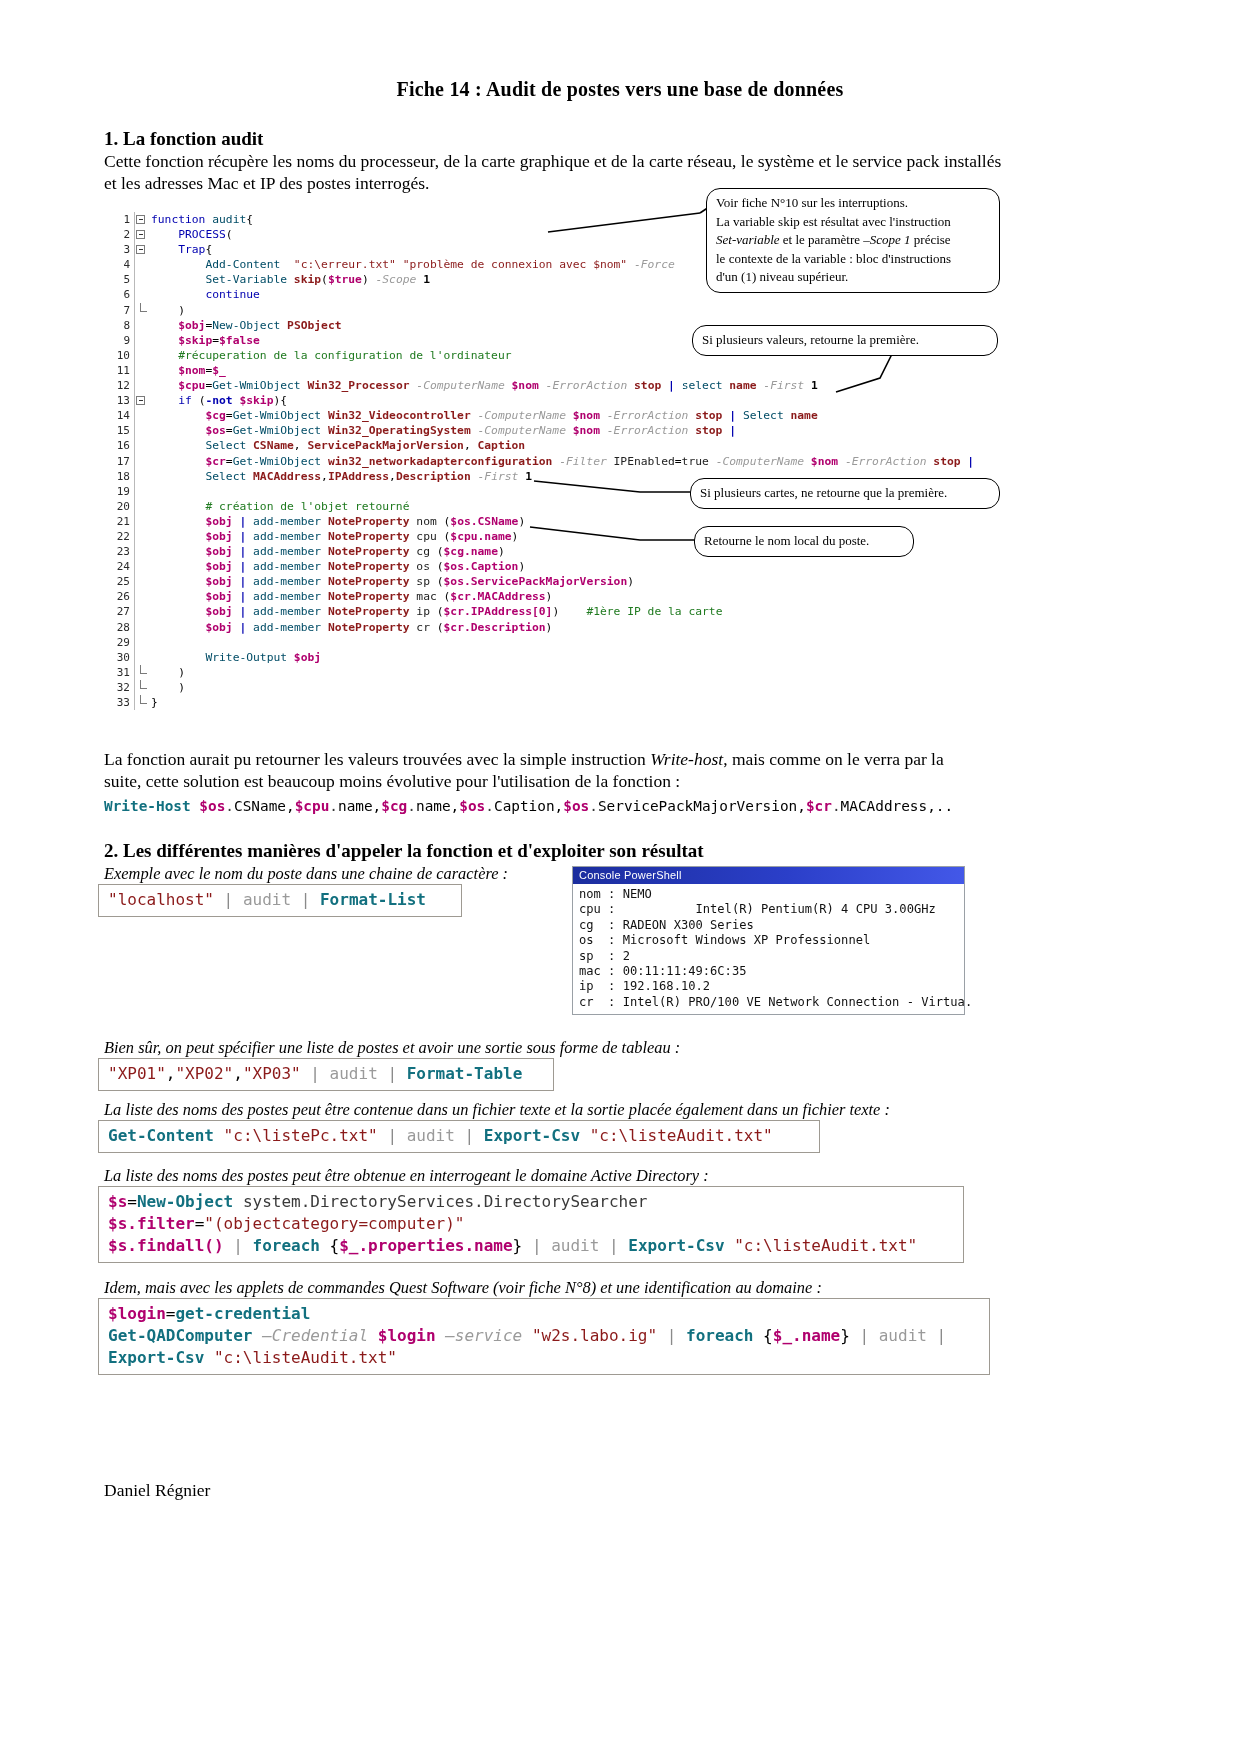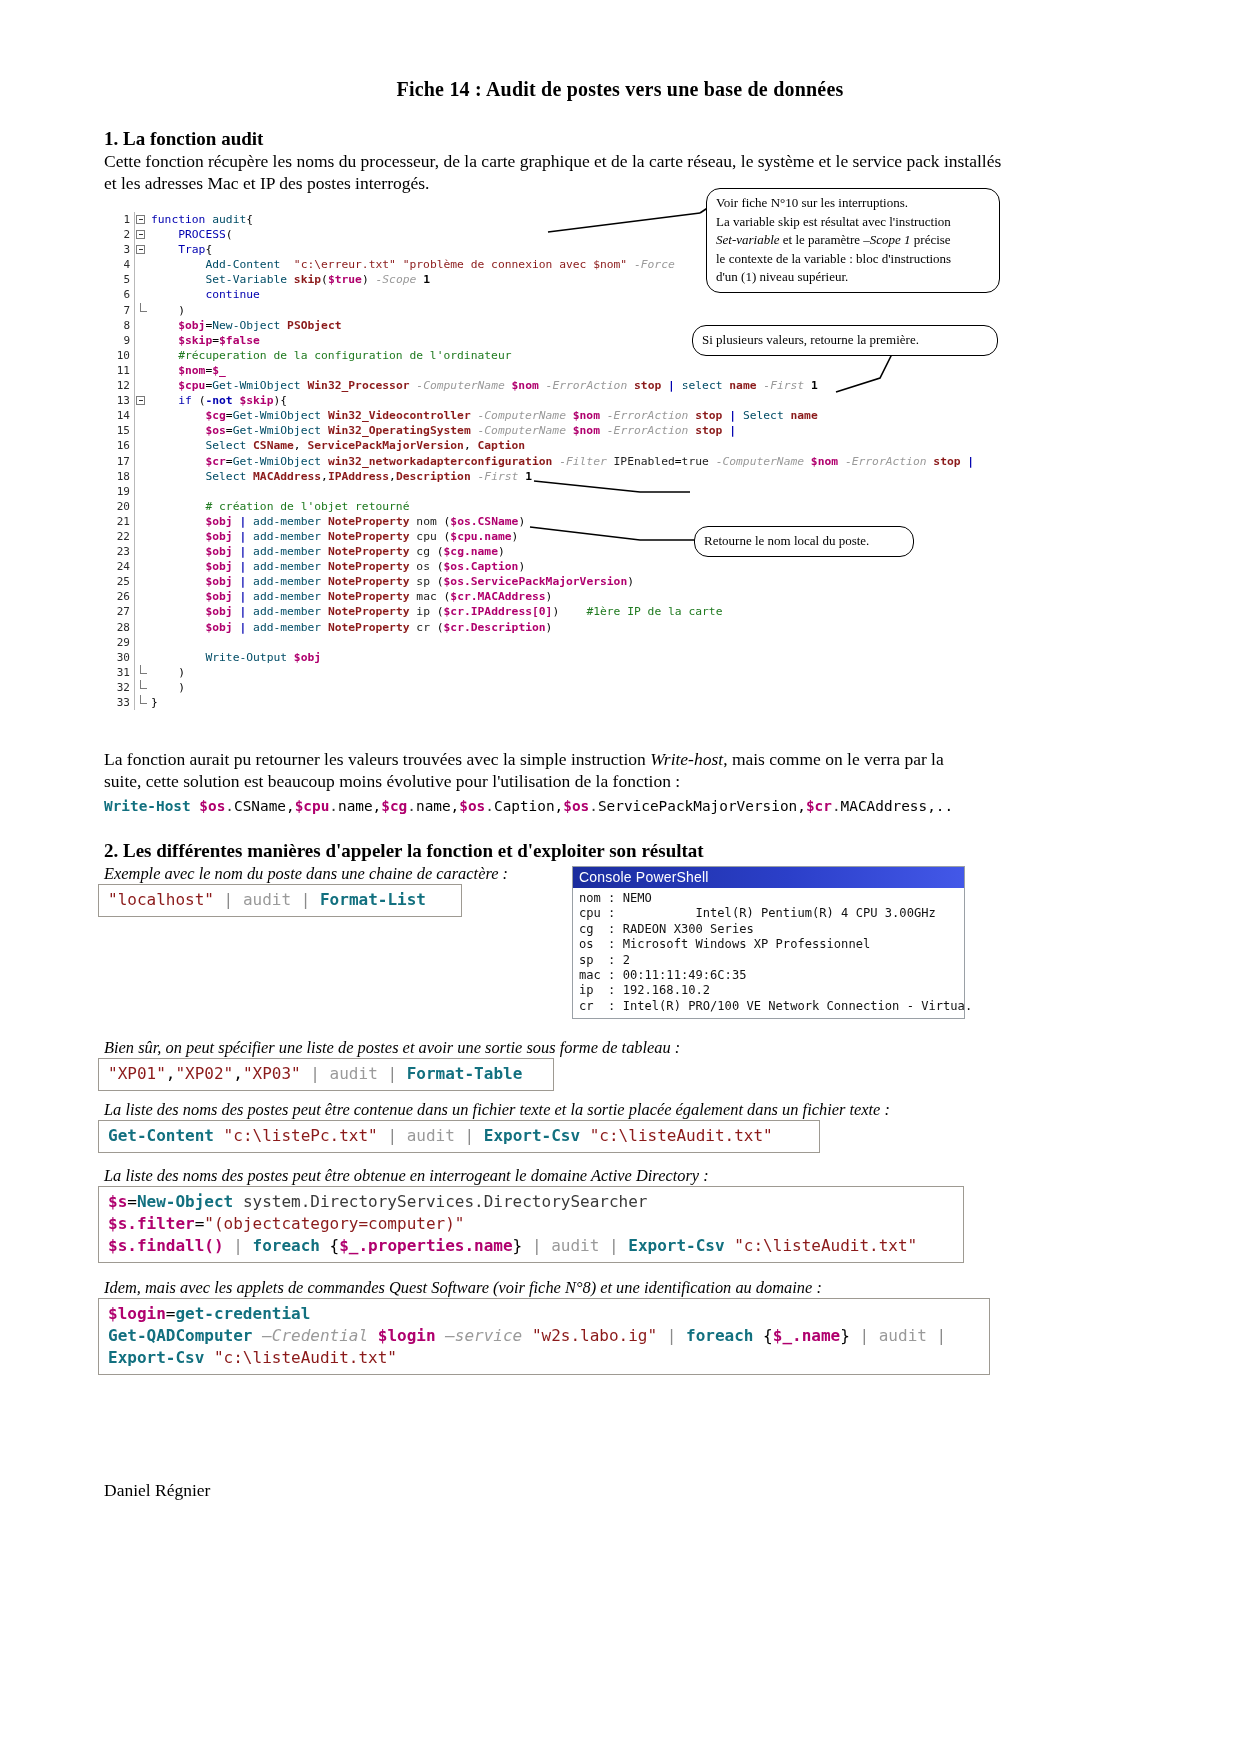--- a/index.html
+++ b/index.html
@@ -155,21 +155,21 @@
     left:572px; top:866px;
     width:393px;
     border:1px solid #9aa0a6;
     background:#fff;
     box-sizing:border-box;
   }
   .console-title {
     background:linear-gradient(to right,#1b2d9e,#2b3fc9 55%,#4358e8);
     color:#fff;
     font-family:"Liberation Sans", sans-serif;
-    font-size:14px;
+    font-size:11px;
     padding:2px 6px 3px 6px;
     letter-spacing:0.2px;
   }
   .console-body {
     font-family:"DejaVu Sans Mono","Liberation Mono",monospace;
     font-size:12.1px;
     line-height:15.4px;
     color:#111;
     padding:3px 4px 4px 6px;
     white-space:pre;
@@ -208,20 +208,21 @@
   <div class="callout" id="co-interrupt" style="left:706px; top:188px; width:294px;">
     <div>Voir fiche N°10 sur les interruptions.</div>
     <div>La variable skip est résultat avec l'instruction</div>
     <div><span class="ci">Set-variable</span><span> et le paramètre </span><span class="ci">–Scope 1</span><span> précise</span></div>
     <div>le contexte de la variable : bloc d'instructions</div>
     <div>d'un (1) niveau supérieur.</div>
   </div>
 
   <div class="callout" id="co-firstval" style="left:692px; top:325px; width:306px;">Si plusieurs valeurs, retourne la première.</div>
 
+  <div class="callout" id="co-firstcard" style="left:690px; top:478px; width:310px;">Si plusieurs cartes, ne retourne que la première.</div>
 
   <div class="callout" id="co-localname" style="left:694px; top:526px; width:220px;">Retourne le nom local du poste.</div>
 
   <div class="para" id="remark">
     <div><span>La fonction aurait pu retourner les valeurs trouvées avec la simple instruction </span><span class="ital">Write-host</span><span>, mais comme on le verra par la</span></div>
     <div>suite, cette solution est beaucoup moins évolutive pour l'utilisation de la fonction :</div>
   </div>
 
   <div class="mono-line" id="writehost" style="top:798px;"><span class="c-cmd">Write-Host</span> <span class="c-var">$os</span><span class="c-pln">.</span>CSName,<span class="c-var">$cpu</span><span class="c-pln">.</span>name,<span class="c-var">$cg</span><span class="c-pln">.</span>name,<span class="c-var">$os</span><span class="c-pln">.</span>Caption,<span class="c-var">$os</span><span class="c-pln">.</span>ServicePackMajorVersion,<span class="c-var">$cr</span><span class="c-pln">.</span>MACAddress,..</div>
 

